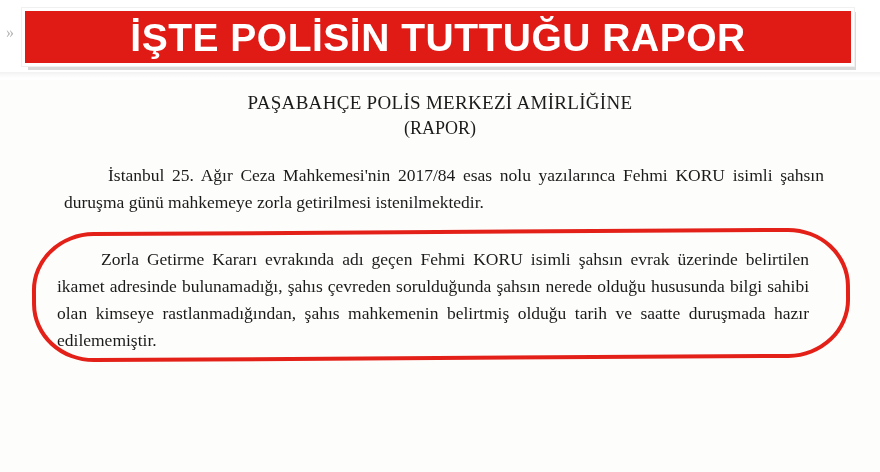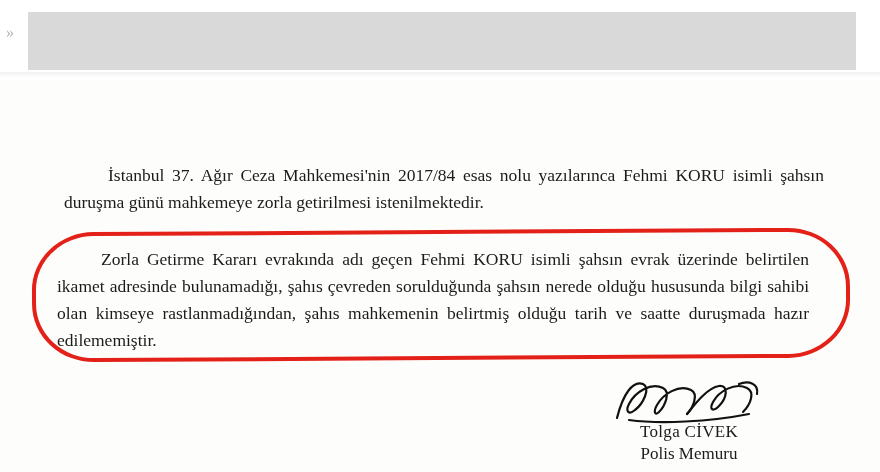--- a/index.html
+++ b/index.html
@@ -170,44 +170,39 @@
     height: 6px;
     background: linear-gradient(to bottom, #f2f2f2, #ffffff);
   }
 </style>
 </head>
 <body>
 
 <div class="banner-wrap">
   <span class="banner-corner-left">»</span>
   <div class="banner-shadow"></div>
+  <div class="banner">
+    <div class="banner-title">İŞTE POLİSİN TUTTUĞU RAPOR</div>
+  </div>
 </div>
 
 <div class="edge-fade"></div>
 
 <div class="doc">
 
+  <div class="doc-head">
+    <div class="line1">PAŞABAHÇE POLİS MERKEZİ AMİRLİĞİNE</div>
+    <div class="line2">(RAPOR)</div>
+  </div>
 
   <div class="para p1">
-    <span class="indent"></span><span>İstanbul 37. Ağır Ceza Mahkemesi'nin 2017/84 esas nolu yazılarınca Fehmi KORU isimli şahsın duruşma günü mahkemeye zorla getirilmesi istenilmektedir.</span>
+    <span class="indent"></span><span>İstanbul 25. Ağır Ceza Mahkemesi'nin 2017/84 esas nolu yazılarınca Fehmi KORU isimli şahsın duruşma günü mahkemeye zorla getirilmesi istenilmektedir.</span>
   </div>
 
   <div class="oval"></div>
 
   <div class="para p2">
     <span class="indent"></span><span>Zorla Getirme Kararı evrakında adı geçen Fehmi KORU isimli şahsın evrak üzerinde belirtilen ikamet adresinde bulunamadığı, şahıs çevreden sorulduğunda şahsın nerede olduğu hususunda bilgi sahibi olan kimseye rastlanmadığından, şahıs mahkemenin belirtmiş olduğu tarih ve saatte duruşmada hazır edilememiştir.</span>
   </div>
 
 
-  <div class="sig-block">
-    <svg class="sig-svg" width="180" height="54" viewBox="0 0 180 54">
-      <g fill="none" stroke="#111111" stroke-width="2.2" stroke-linecap="round">
-        <path d="M18 44 C 24 20, 34 6, 44 10 C 52 14, 44 30, 36 36 C 30 41, 26 38, 30 30 C 36 18, 52 8, 64 14 C 72 18, 66 32, 60 38 C 56 42, 54 38, 58 31 C 64 20, 80 10, 92 16 C 100 20, 94 34, 88 40"></path>
-        <path d="M88 40 C 96 30, 108 14, 120 12 C 130 11, 128 24, 120 32 C 114 38, 110 36, 114 28 C 120 17, 136 8, 148 14 C 156 18, 152 30, 144 38"></path>
-        <path d="M30 46 C 60 50, 110 48, 150 40"></path>
-        <path d="M140 10 C 150 6, 160 10, 158 20"></path>
-      </g>
-    </svg>
-    <div class="sig-name">Tolga CİVEK</div>
-    <div class="sig-role">Polis Memuru</div>
-  </div>
 
 </div>
 
 </body></html>

